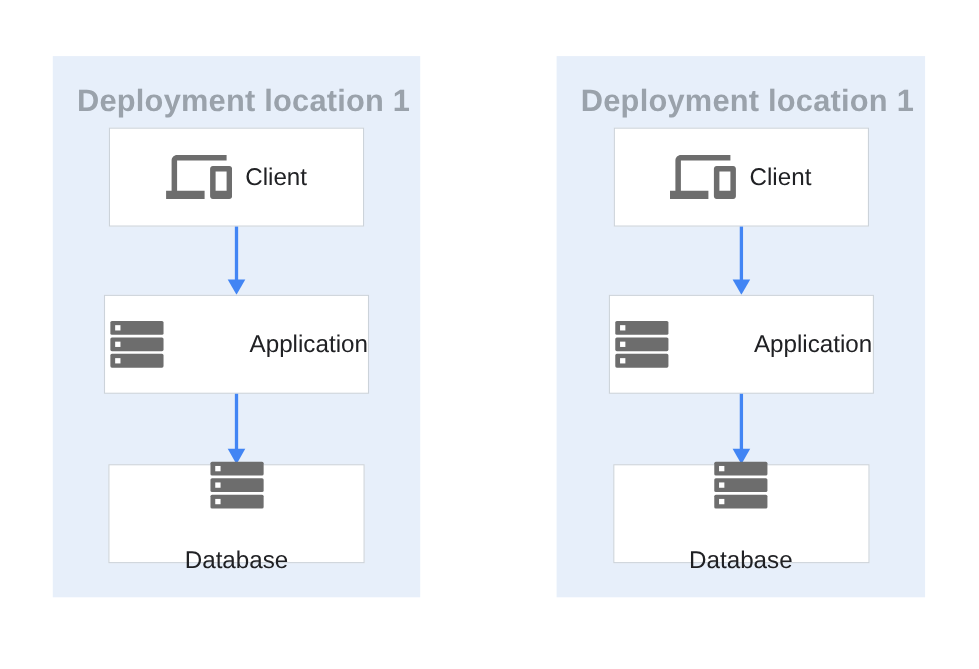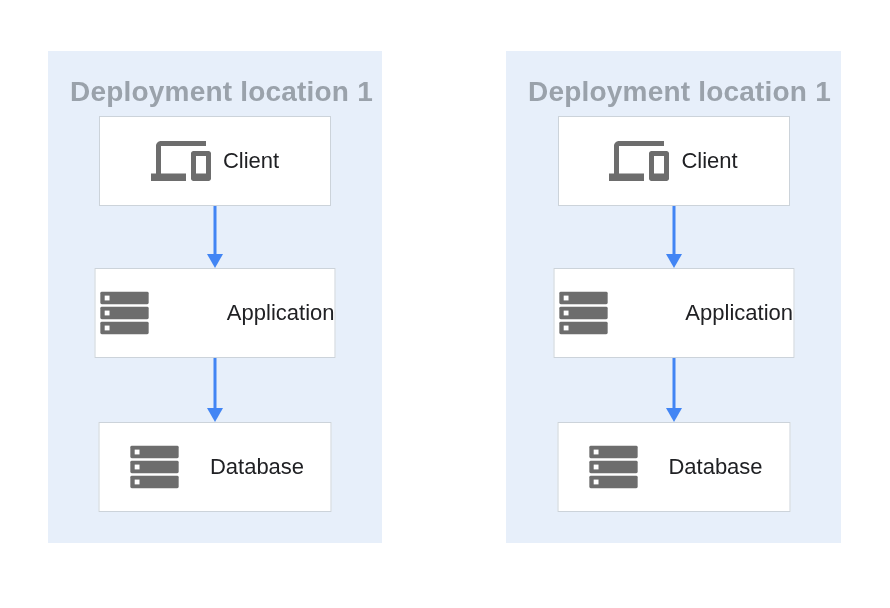--- a/index.html
+++ b/index.html
@@ -49,21 +49,21 @@
     height: 90px;
     background: var(--box-bg);
     border: 1px solid var(--box-border);
     display: flex;
     align-items: center;
     justify-content: center;
     gap: 26px;
   }
   .node-client      { top: 65px;  width: 232px; gap: 12px; }
   .node-application { top: 217px; width: 241px; justify-content: space-between; }
-  .node-database    { top: 371px; width: 233px; }
+  .node-database    { top: 371px; width: 233px; flex-direction: column; }
 
   .icon { display: flex; align-items: center; justify-content: center; color: var(--icon-gray); flex: 0 0 auto; }
   .icon svg { display: block; }
 
   .node-label {
     font-size: 22px;
     color: var(--label-text);
     white-space: nowrap;
   }
 

